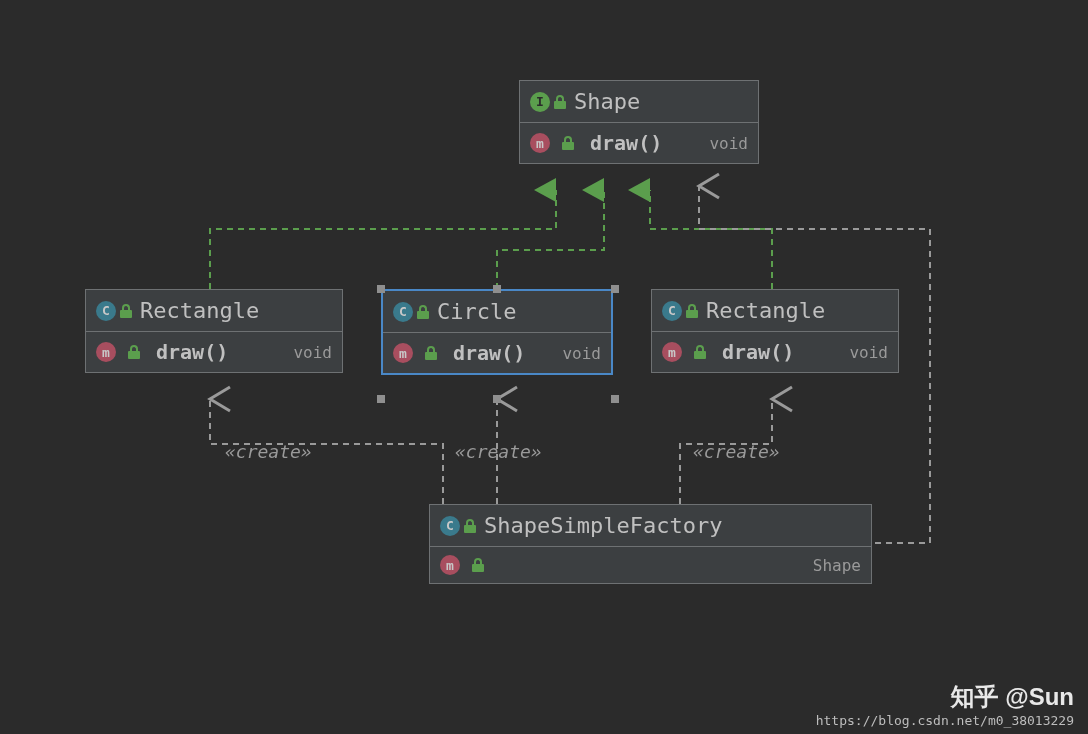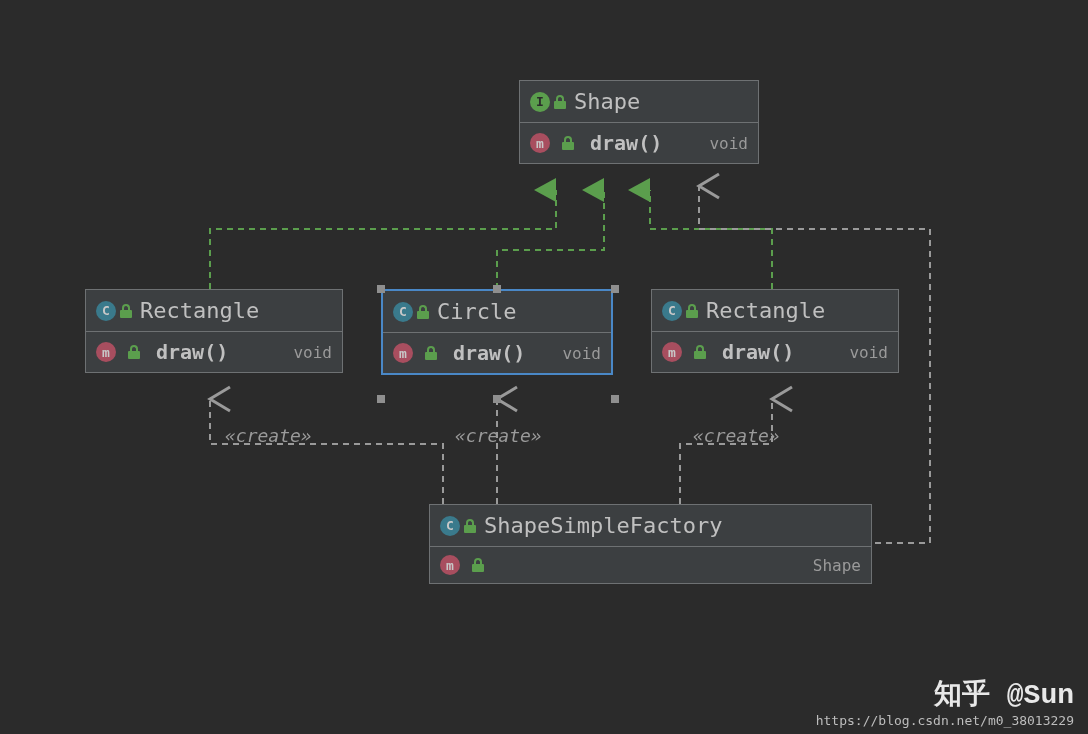--- a/index.html
+++ b/index.html
@@ -103,31 +103,32 @@
     left: 0;
     width: 1088px;
     height: 734px;
     pointer-events: none;
   }
   .create-label {
     position: absolute;
     color: #9a9a9a;
     font-size: 18px;
     font-style: italic;
+    margin-top: 16px;
   }
   .watermark {
     position: absolute;
     right: 14px;
     bottom: 6px;
     text-align: right;
     color: #e8e8e8;
   }
   .watermark .wm-title {
-    font-family: Liberation Mono, monospace;
-    font-size: 28px;
+    font-family: Liberation Sans, sans-serif;
+    font-size: 24px;
     font-weight: bold;
   }
   .watermark .wm-url {
     font-size: 13px;
     color: #bdbdbd;
     text-align: right;
   }
 </style>
 </head>
 <body>

